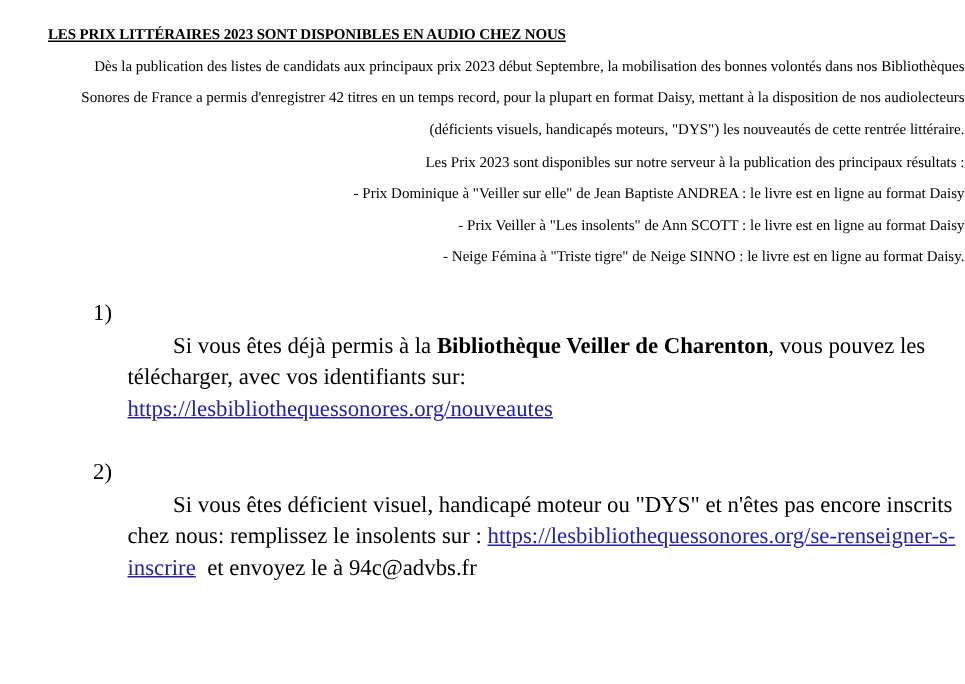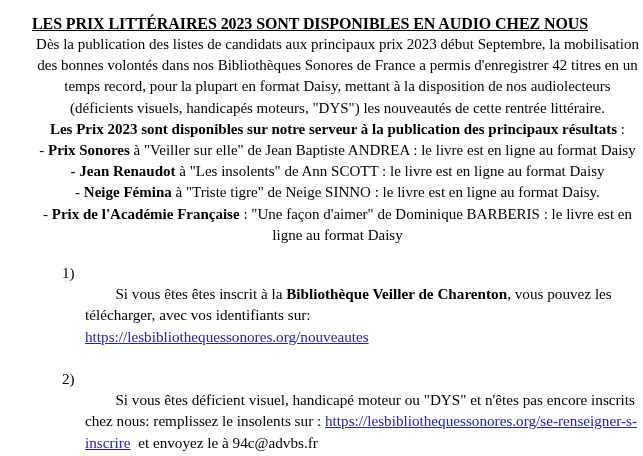--- a/index.html
+++ b/index.html
@@ -21,34 +21,34 @@
     overflow: hidden;
     box-sizing: border-box;
     padding: 14px 0 0 0;
   }
   .block {
     padding-left: 32px;
     padding-right: 0;
   }
   .title {
     font-weight: bold;
-    font-size: 16px;
+    font-size: 10px;
     line-height: 20px;
     text-decoration: underline;
     text-underline-offset: 1px;
     white-space: nowrap;
     letter-spacing: -0.1px;
   }
   .para {
-    font-size: 15px;
+    font-size: 10px;
     line-height: 21.2px;
-    text-align: center;
+    text-align: right;
     white-space: pre-wrap;
   }
-  .para b { font-weight: bold; }
+  .para b { font-weight: normal; }
   .numlist {
     margin: 0;
     padding: 0;
     list-style: none;
   }
   .numitem {
     position: relative;
     padding-left: 53px;
     font-size: 15.2px;
     line-height: 21.2px;
@@ -74,34 +74,33 @@
 <div class="page">
 
   <div class="block">
 
     <div class="title">LES PRIX LITTÉRAIRES 2023 SONT DISPONIBLES EN AUDIO CHEZ NOUS</div>
 
     <div class="para">Dès la publication des listes de candidats aux principaux prix 2023 début Septembre, la mobilisation des bonnes volontés dans nos Bibliothèques Sonores de France a permis d'enregistrer 42 titres en un temps record, pour la plupart en format Daisy, mettant à la disposition de nos audiolecteurs (déficients visuels, handicapés moteurs, "DYS") les nouveautés de cette rentrée littéraire.</div>
 
     <div class="para"><b>Les Prix 2023 sont disponibles sur notre serveur à la publication des principaux résultats</b><span> :</span></div>
 
-    <div class="para"><span>- </span><b>Prix Sonores</b><span> à "Veiller sur elle" de Jean Baptiste ANDREA : le livre est en ligne au format Daisy</span></div>
+    <div class="para"><span>- </span><b>Prix Dominique</b><span> à "Veiller sur elle" de Jean Baptiste ANDREA : le livre est en ligne au format Daisy</span></div>
 
-    <div class="para"><span>- </span><b>Jean Renaudot</b><span> à "Les insolents" de Ann SCOTT : le livre est en ligne au format Daisy</span></div>
+    <div class="para"><span>- </span><b>Prix Veiller</b><span> à "Les insolents" de Ann SCOTT : le livre est en ligne au format Daisy</span></div>
 
     <div class="para"><span>- </span><b>Neige Fémina</b><span> à "Triste tigre" de Neige SINNO : le livre est en ligne au format Daisy.</span></div>
 
-    <div class="para"><span>- </span><b>Prix de l'Académie Française</b><span> : "Une façon d'aimer" de Dominique BARBERIS : le livre est en ligne au format Daisy</span></div>
 
     <div class="spacer-md"></div>
 
     <ol class="numlist">
 
       <li class="numitem">
-        <span class="marker">1)</span><span>Si vous êtes êtes inscrit à la </span><b>Bibliothèque Veiller de Charenton</b><span>, vous pouvez les télécharger, avec vos identifiants sur:</span><br><span class="link nowrapline">https://lesbibliothequessonores.org/nouveautes</span>
+        <span class="marker">1)</span><span>Si vous êtes déjà permis à la </span><b>Bibliothèque Veiller de Charenton</b><span>, vous pouvez les télécharger, avec vos identifiants sur:</span><br><span class="link nowrapline">https://lesbibliothequessonores.org/nouveautes</span>
       </li>
 
       <li class="numitem">
         <span class="marker">2)</span><span>Si vous êtes déficient visuel, handicapé moteur ou "DYS" et n'êtes pas encore inscrits chez nous: remplissez le insolents sur : </span><span class="link">https://lesbibliothequessonores.org/se-renseigner-s-inscrire</span><span>  et envoyez le à 94c@advbs.fr</span>
       </li>
 
     </ol>
 
   </div>
 </div>

